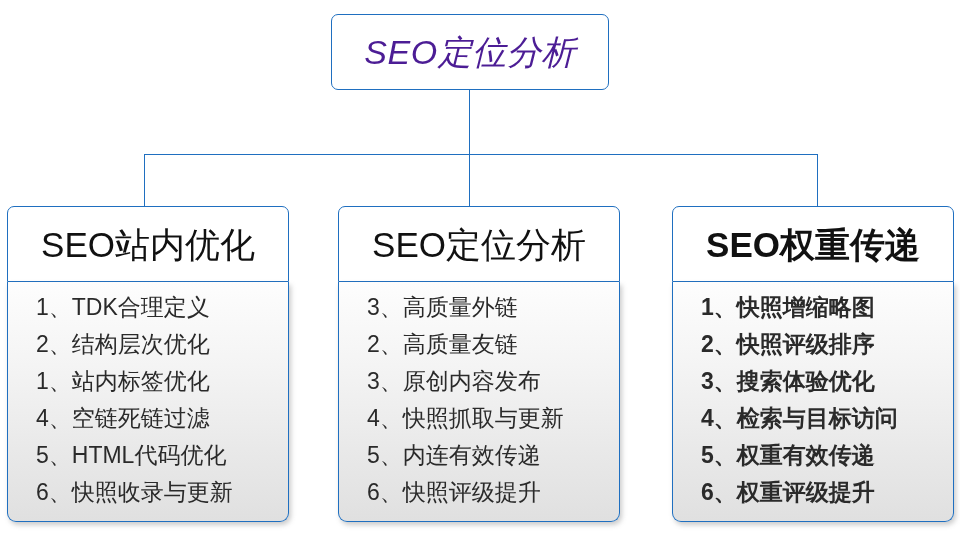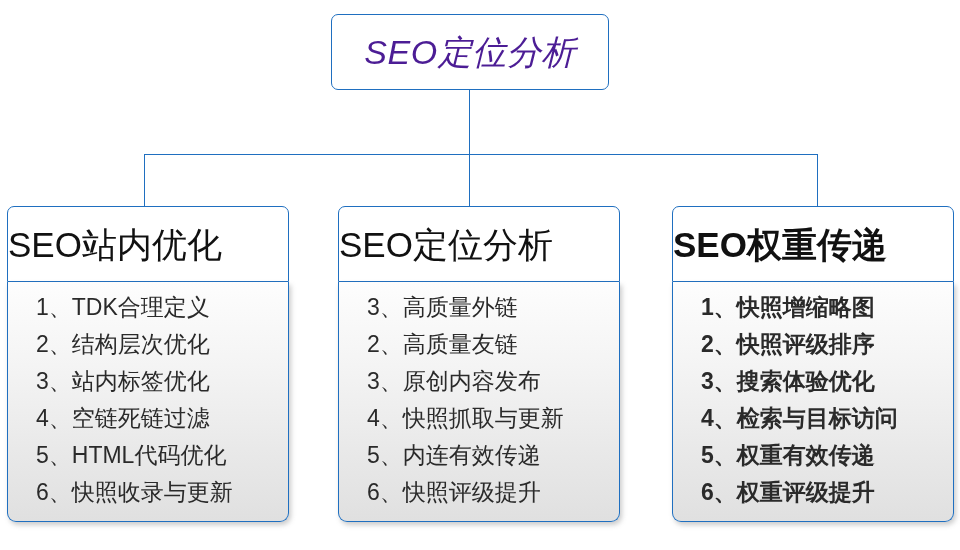--- a/index.html
+++ b/index.html
@@ -64,21 +64,21 @@
 
   .col-header {
     box-sizing: border-box;
     width: 100%;
     height: 76px;
     background: #ffffff;
     border: 1.4px solid #1f6fc0;
     border-radius: 7px 7px 0 0;
     display: flex;
     align-items: center;
-    justify-content: flex-start;
+    justify-content: center;
   }
   .col-header-label {
     font-size: 35px;
     color: #111111;
     line-height: 1;
     white-space: nowrap;
   }
 
   .col-list {
     box-sizing: border-box;
@@ -123,21 +123,21 @@
 
   <div class="conn conn-v" style="left:817px; top:154px; height:53px;"></div>
 
   <div class="column col-1">
     <div class="col-header">
       <span class="col-header-label">SEO站内优化</span>
     </div>
     <div class="col-list">
       <div class="list-item">1、TDK合理定义</div>
       <div class="list-item">2、结构层次优化</div>
-      <div class="list-item">3、站内标签优化</div>
+      <div class="list-item">1、站内标签优化</div>
       <div class="list-item">4、空链死链过滤</div>
       <div class="list-item">5、HTML代码优化</div>
       <div class="list-item">6、快照收录与更新</div>
     </div>
   </div>
 
   <div class="column col-2">
     <div class="col-header">
       <span class="col-header-label">SEO定位分析</span>
     </div>

